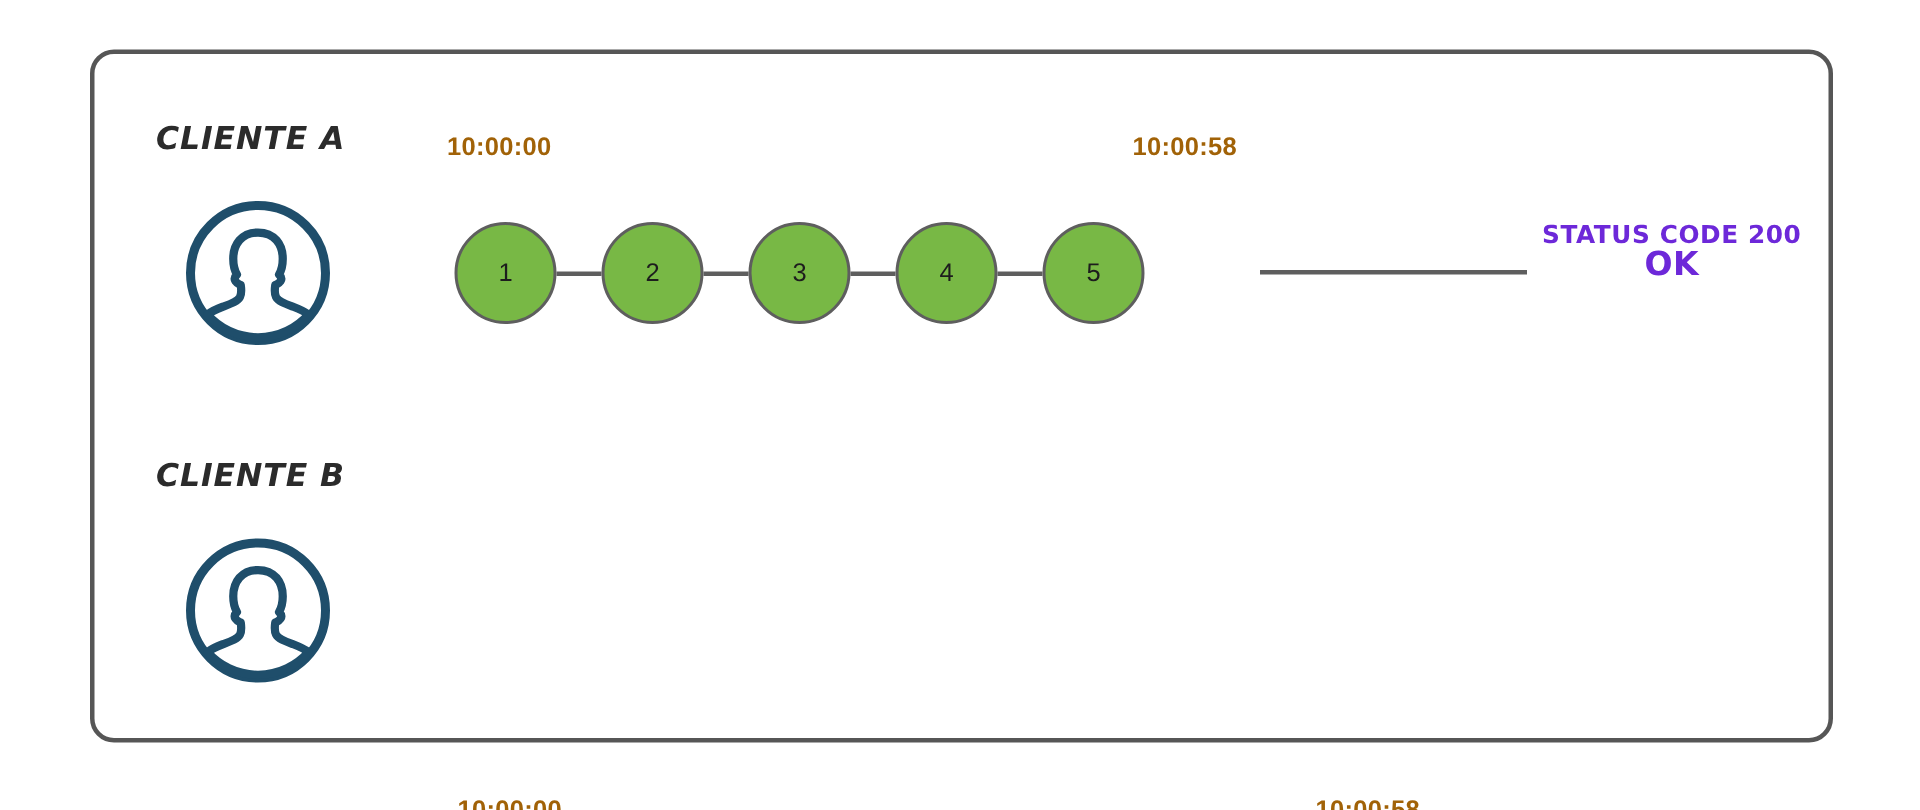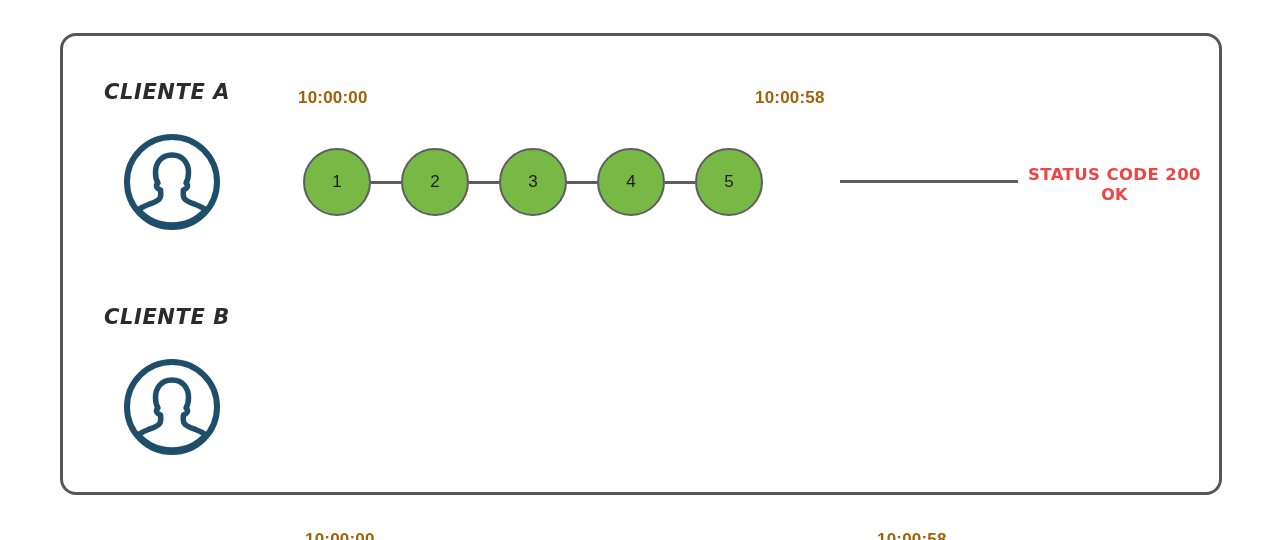--- a/index.html
+++ b/index.html
@@ -124,35 +124,35 @@
   }
   .tail-a { left: 840px; top: 180px; width: 178px; }
 
   
   .status {
     position: absolute;
     text-align: center;
     font-family: "DejaVu Sans", sans-serif;
     white-space: nowrap;
   }
-  .status-a { left: 1028px; top: 164px; color: #ef4444; }
+  .status-a { left: 1028px; top: 146px; color: #6d28d9; }
 
   .status-code {
     font-size: 16.5px;
     font-weight: 600;
     letter-spacing: 0.4px;
     line-height: 21px;
   }
   .status-msg {
     font-size: 15px;
     font-weight: 500;
     letter-spacing: 0.2px;
     line-height: 20px;
   }
-  .status-a .status-msg { font-size: 16px; font-weight: 600; }
+  .status-a .status-msg { font-size: 22px; font-weight: 600; }
 </style>
 </head>
 <body>
 
 <div id="stage">
 
   <div class="frame"></div>
 
   <div class="row row-a">
 

